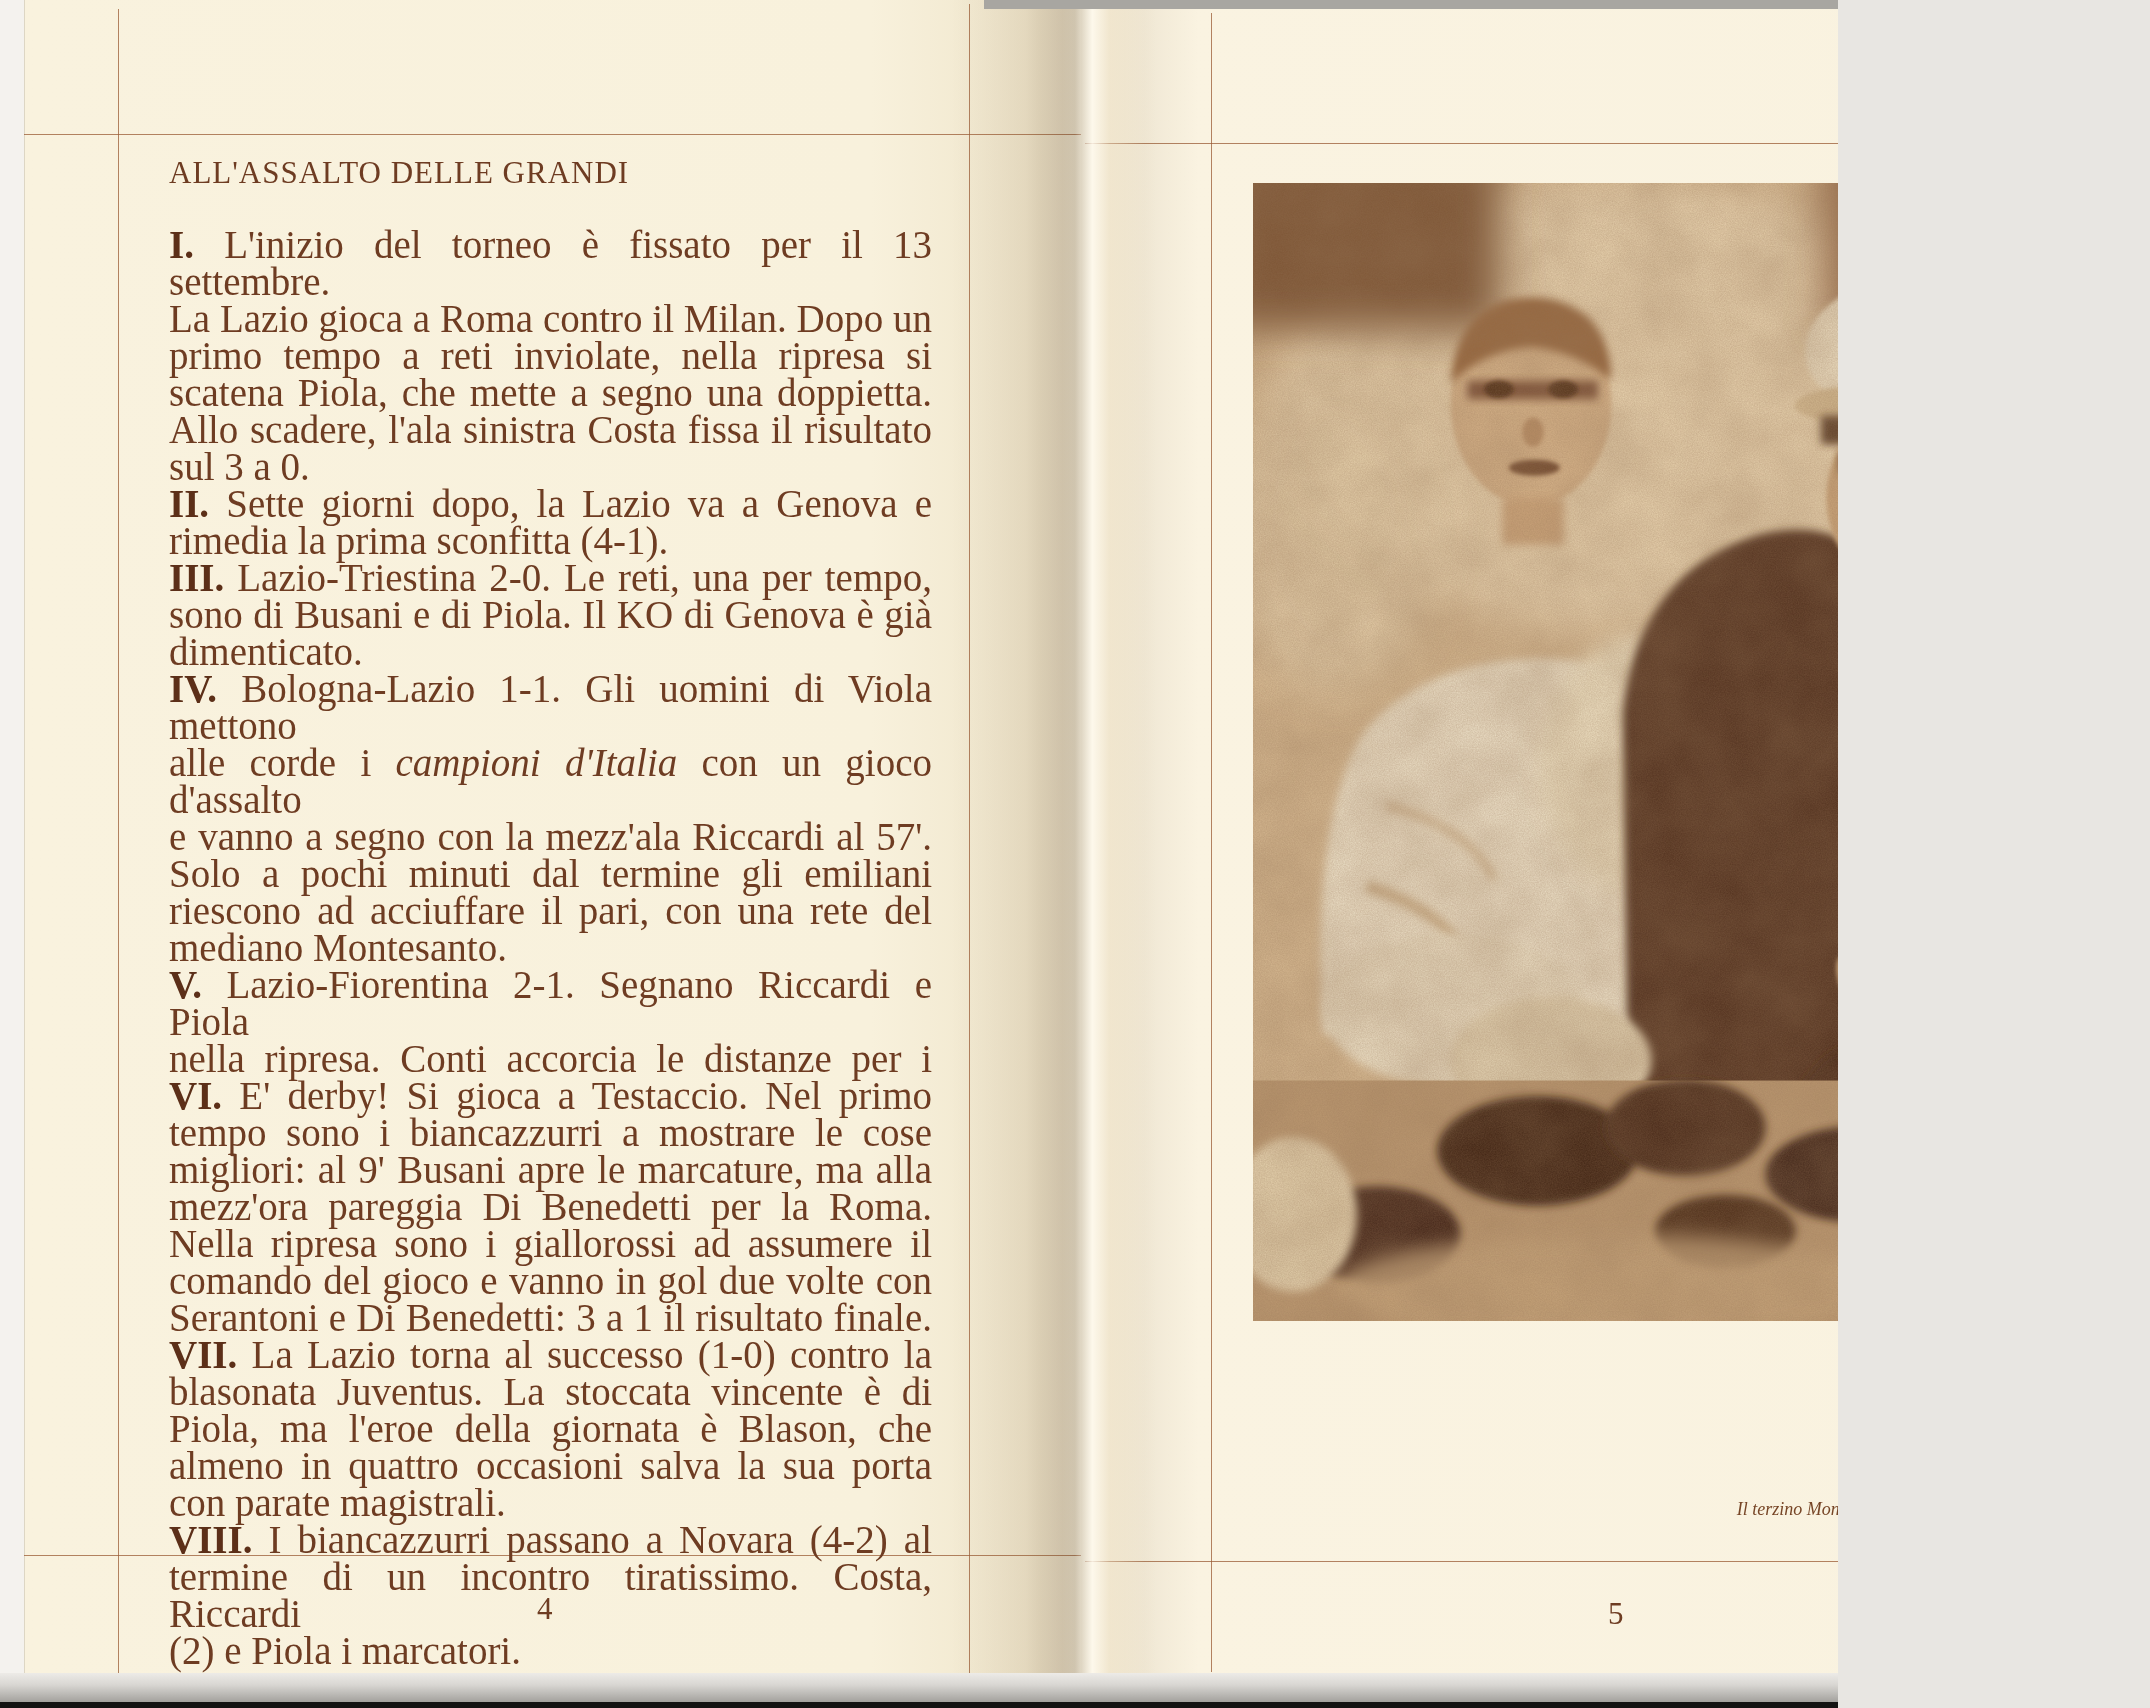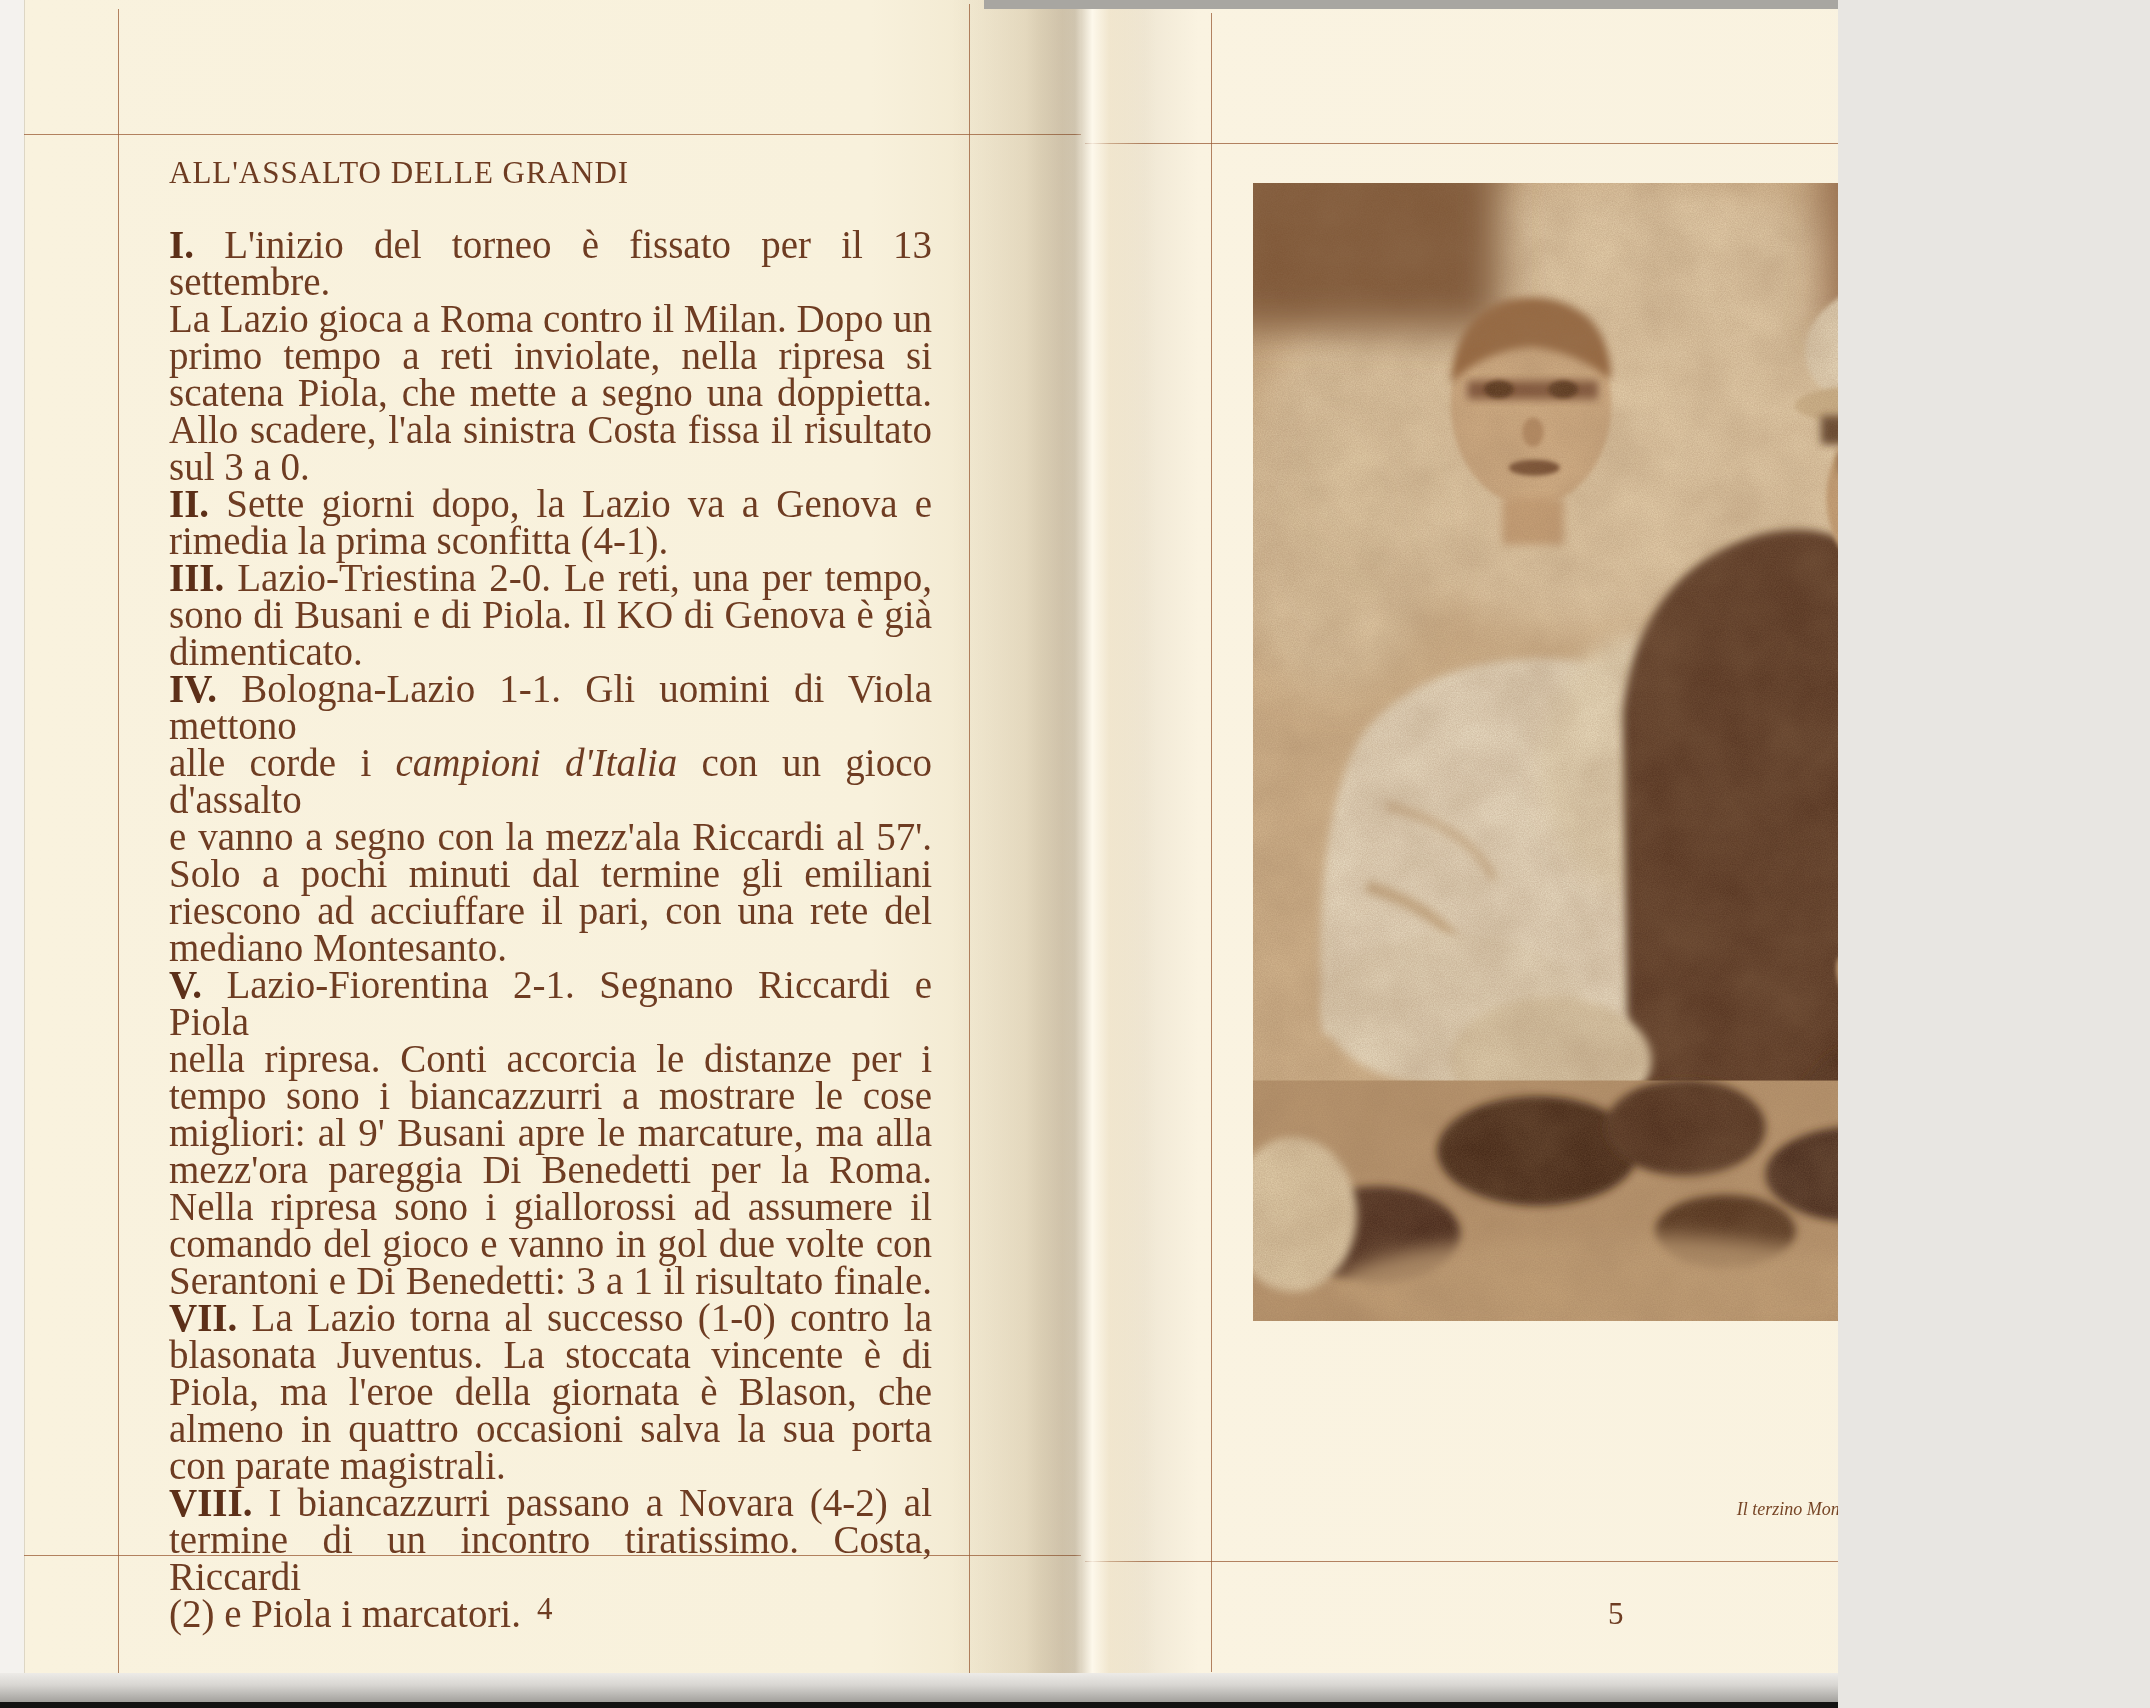--- a/index.html
+++ b/index.html
@@ -104,20 +104,21 @@
       <div class="line"><span>sono di Busani e di Piola. Il KO di Genova è già</span></div>
       <div class="line end"><span>dimenticato.</span></div>
       <div class="line"><span class="num">IV.</span><span> Bologna-Lazio 1-1. Gli uomini di Viola mettono</span></div>
       <div class="line"><span>alle corde i </span><span class="ital">campioni d'Italia</span><span> con un gioco d'assalto</span></div>
       <div class="line"><span>e vanno a segno con la mezz'ala Riccardi al 57'.</span></div>
       <div class="line"><span>Solo a pochi minuti dal termine gli emiliani</span></div>
       <div class="line"><span>riescono ad acciuffare il pari, con una rete del</span></div>
       <div class="line end"><span>mediano Montesanto.</span></div>
       <div class="line"><span class="num">V.</span><span> Lazio-Fiorentina 2-1. Segnano Riccardi e Piola</span></div>
       <div class="line"><span>nella ripresa. Conti accorcia le distanze per i</span></div>
+      <div class="line"><span class="num">VI.</span><span> E' derby! Si gioca a Testaccio. Nel primo</span></div>
       <div class="line"><span>tempo sono i biancazzurri a mostrare le cose</span></div>
       <div class="line"><span>migliori: al 9' Busani apre le marcature, ma alla</span></div>
       <div class="line"><span>mezz'ora pareggia Di Benedetti per la Roma.</span></div>
       <div class="line"><span>Nella ripresa sono i giallorossi ad assumere il</span></div>
       <div class="line"><span>comando del gioco e vanno in gol due volte con</span></div>
       <div class="line"><span>Serantoni e Di Benedetti: 3 a 1 il risultato finale.</span></div>
       <div class="line"><span class="num">VII.</span><span> La Lazio torna al successo (1-0) contro la</span></div>
       <div class="line"><span>blasonata Juventus. La stoccata vincente è di</span></div>
       <div class="line"><span>Piola, ma l'eroe della giornata è Blason, che</span></div>
       <div class="line"><span>almeno in quattro occasioni salva la sua porta</span></div>

